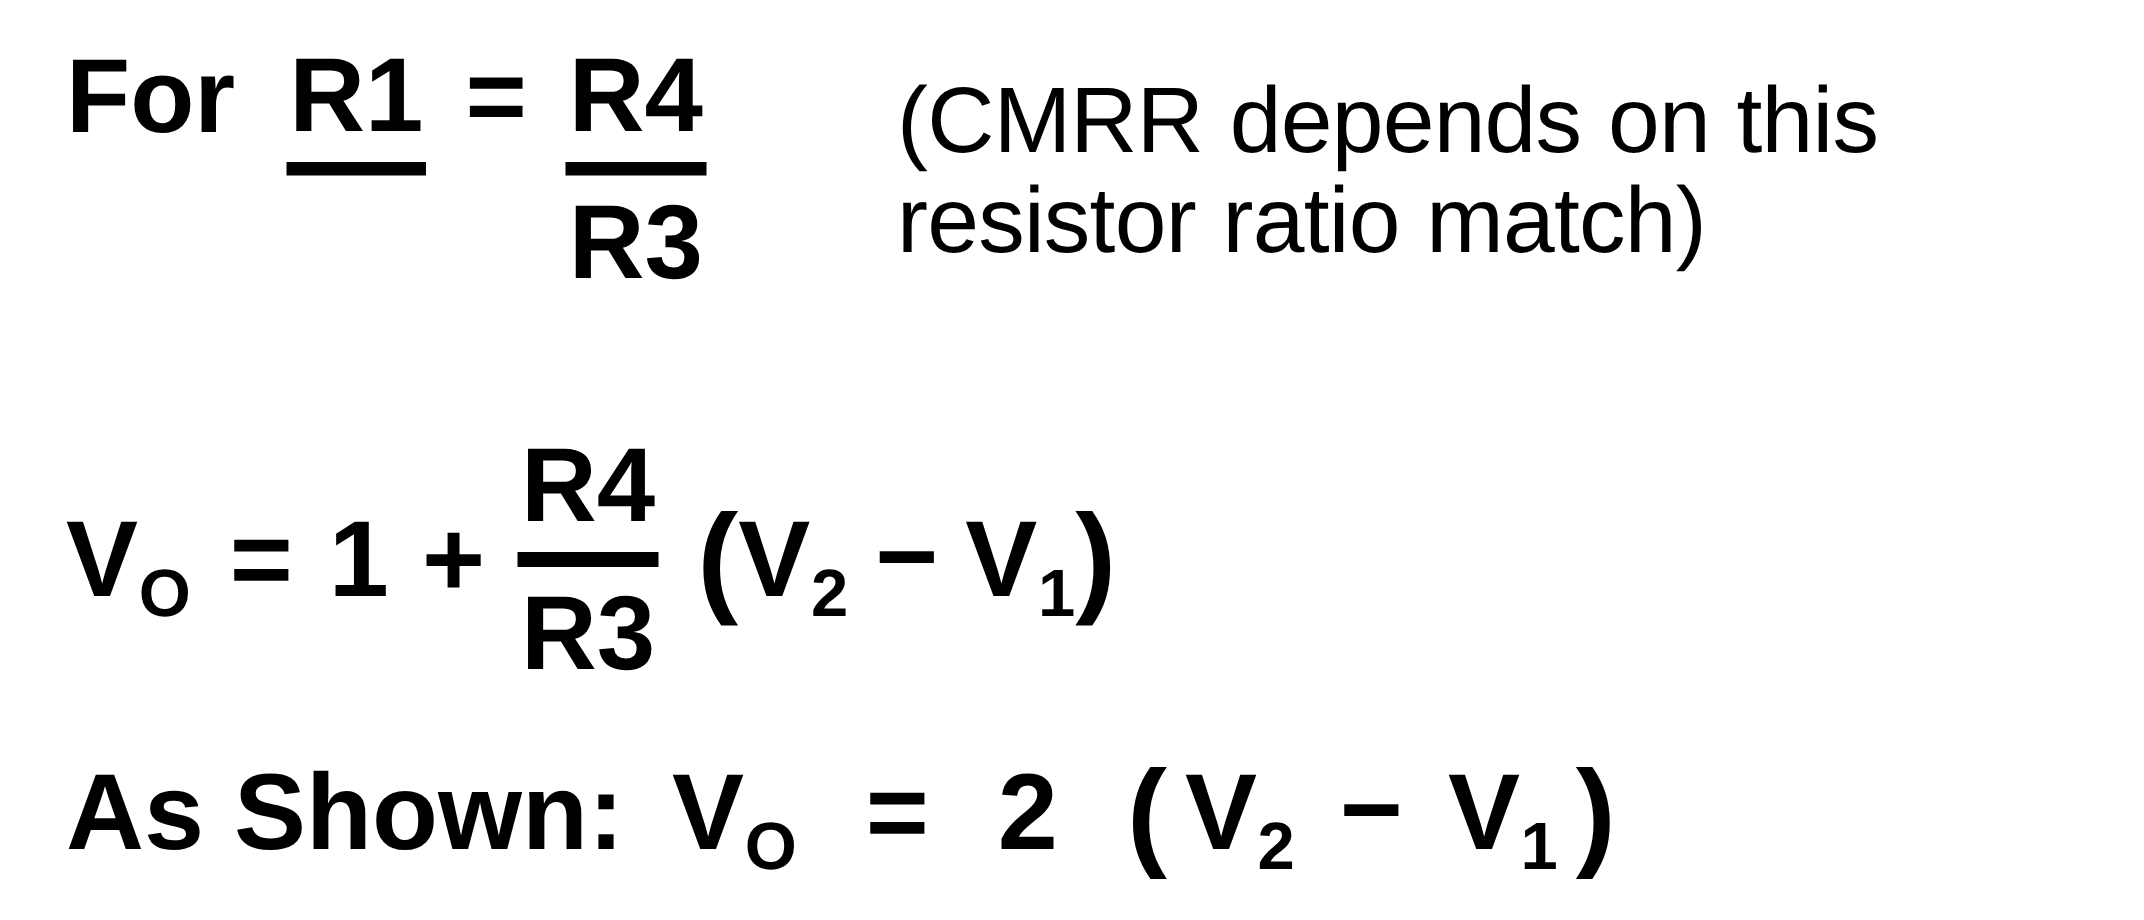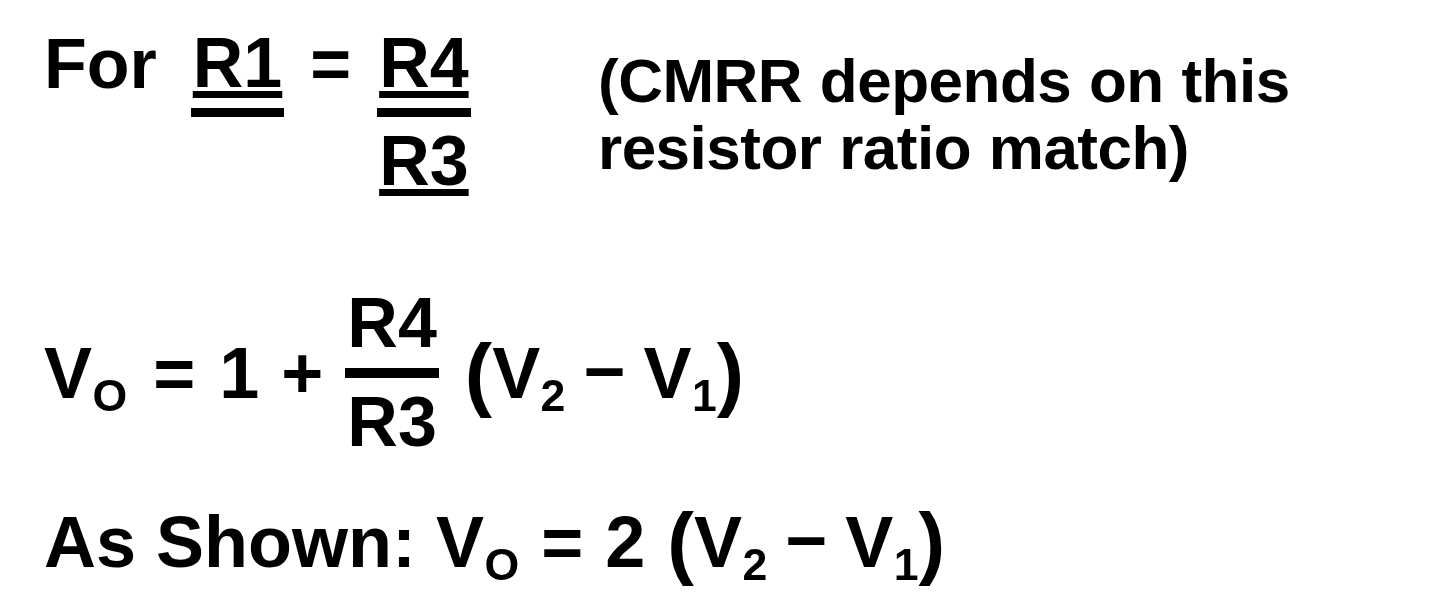--- a/index.html
+++ b/index.html
@@ -82,39 +82,38 @@
     font-size: 70px;
   }
   #line1 .lead {
     font-size: 70px;
     margin-right: 34px;
     position: relative;
     top: 1px;
   }
   #line1 .frac {
     font-size: 70px;
-    text-decoration: underline;
   }
   #line1 .frac .bar {
     height: 9px;
   }
   #line1 .eqsign {
     font-size: 70px;
     margin: 0 26px;
     position: relative;
     top: 1px;
   }
 
   #note {
     position: absolute;
     left: 598px;
     top: 48px;
     width: 830px;
     font-size: 62px;
-    font-weight: bold;
+    font-weight: normal;
     line-height: 1.08;
     letter-spacing: -0.5px;
     word-spacing: 1px;
   }
 
   
   #line2 {
     left: 44px;
     top: 288px;
     font-size: 72px;
@@ -137,20 +136,21 @@
     position: relative;
     top: -2px;
   }
 
   
   #line3 {
     left: 44px;
     top: 502px;
     font-size: 72px;
     align-items: center;
+    gap: 12px;
   }
   #line3 .lead { margin-right: 20px; }
   #line3 .sp { width: 22px; }
   #line3 .paren { font-size: 80px; }
   #line3 .minus {
     font-size: 72px;
     margin: 0 18px;
     position: relative;
     top: -2px;
   }

